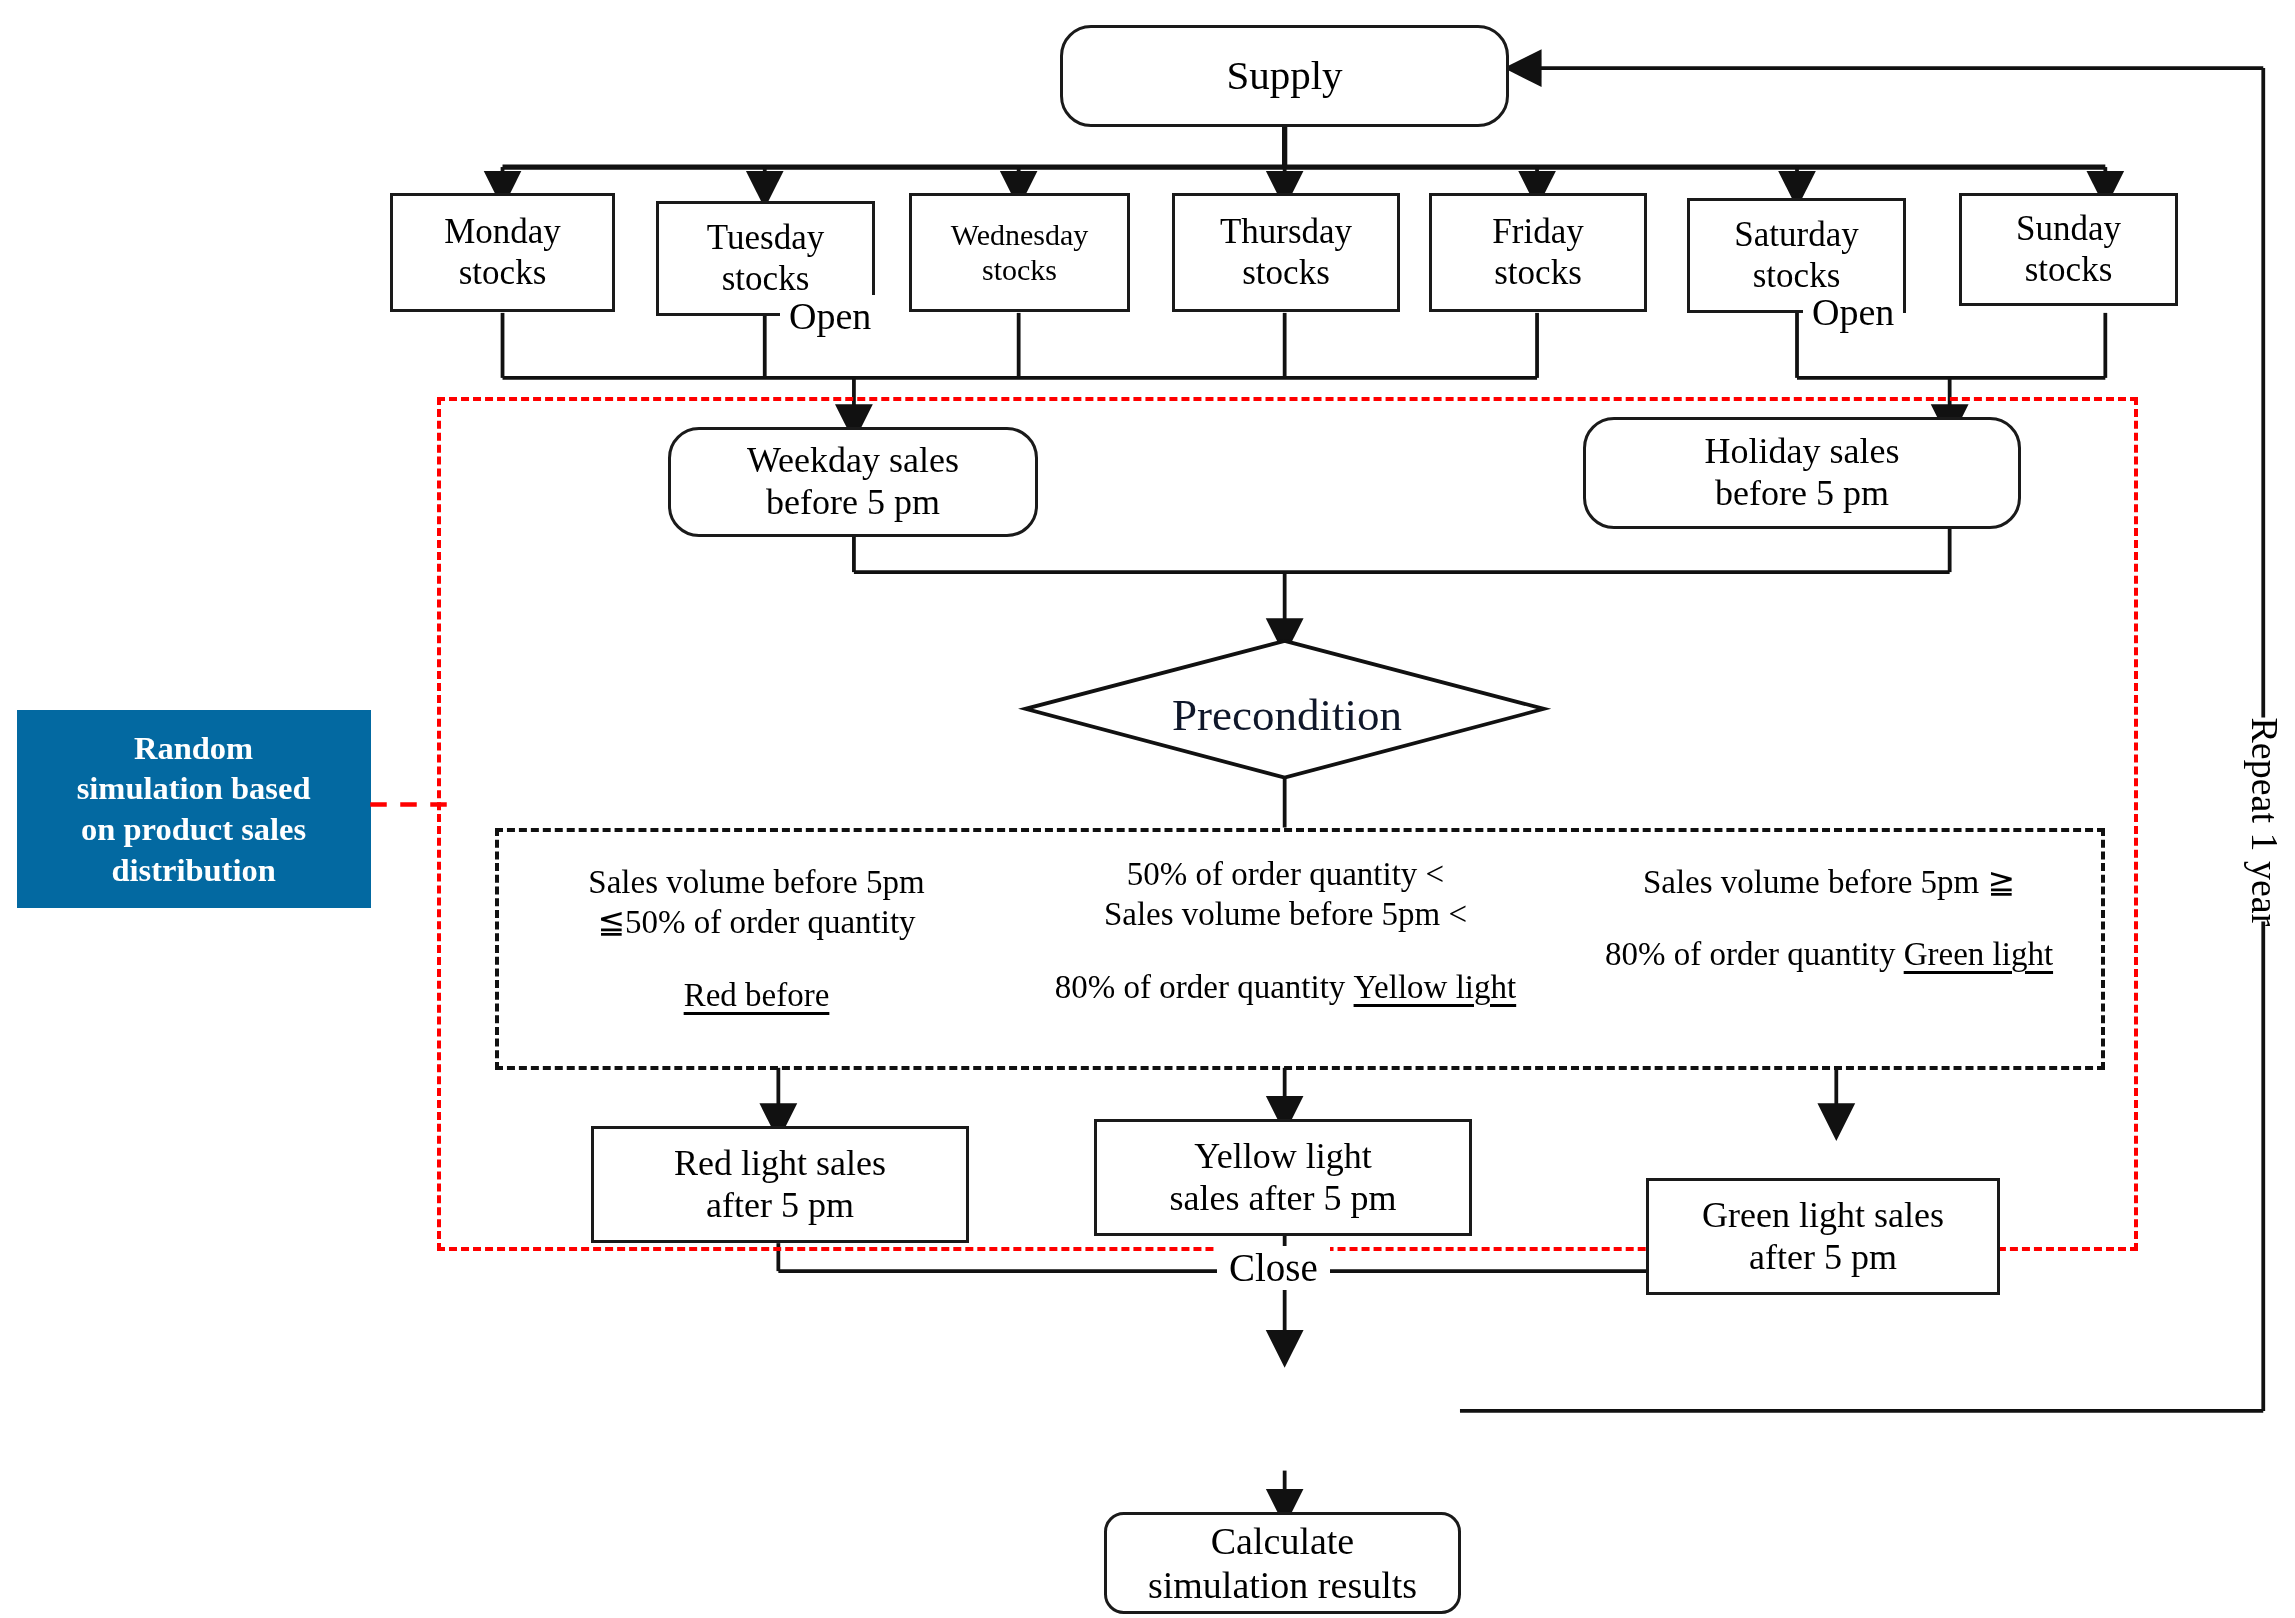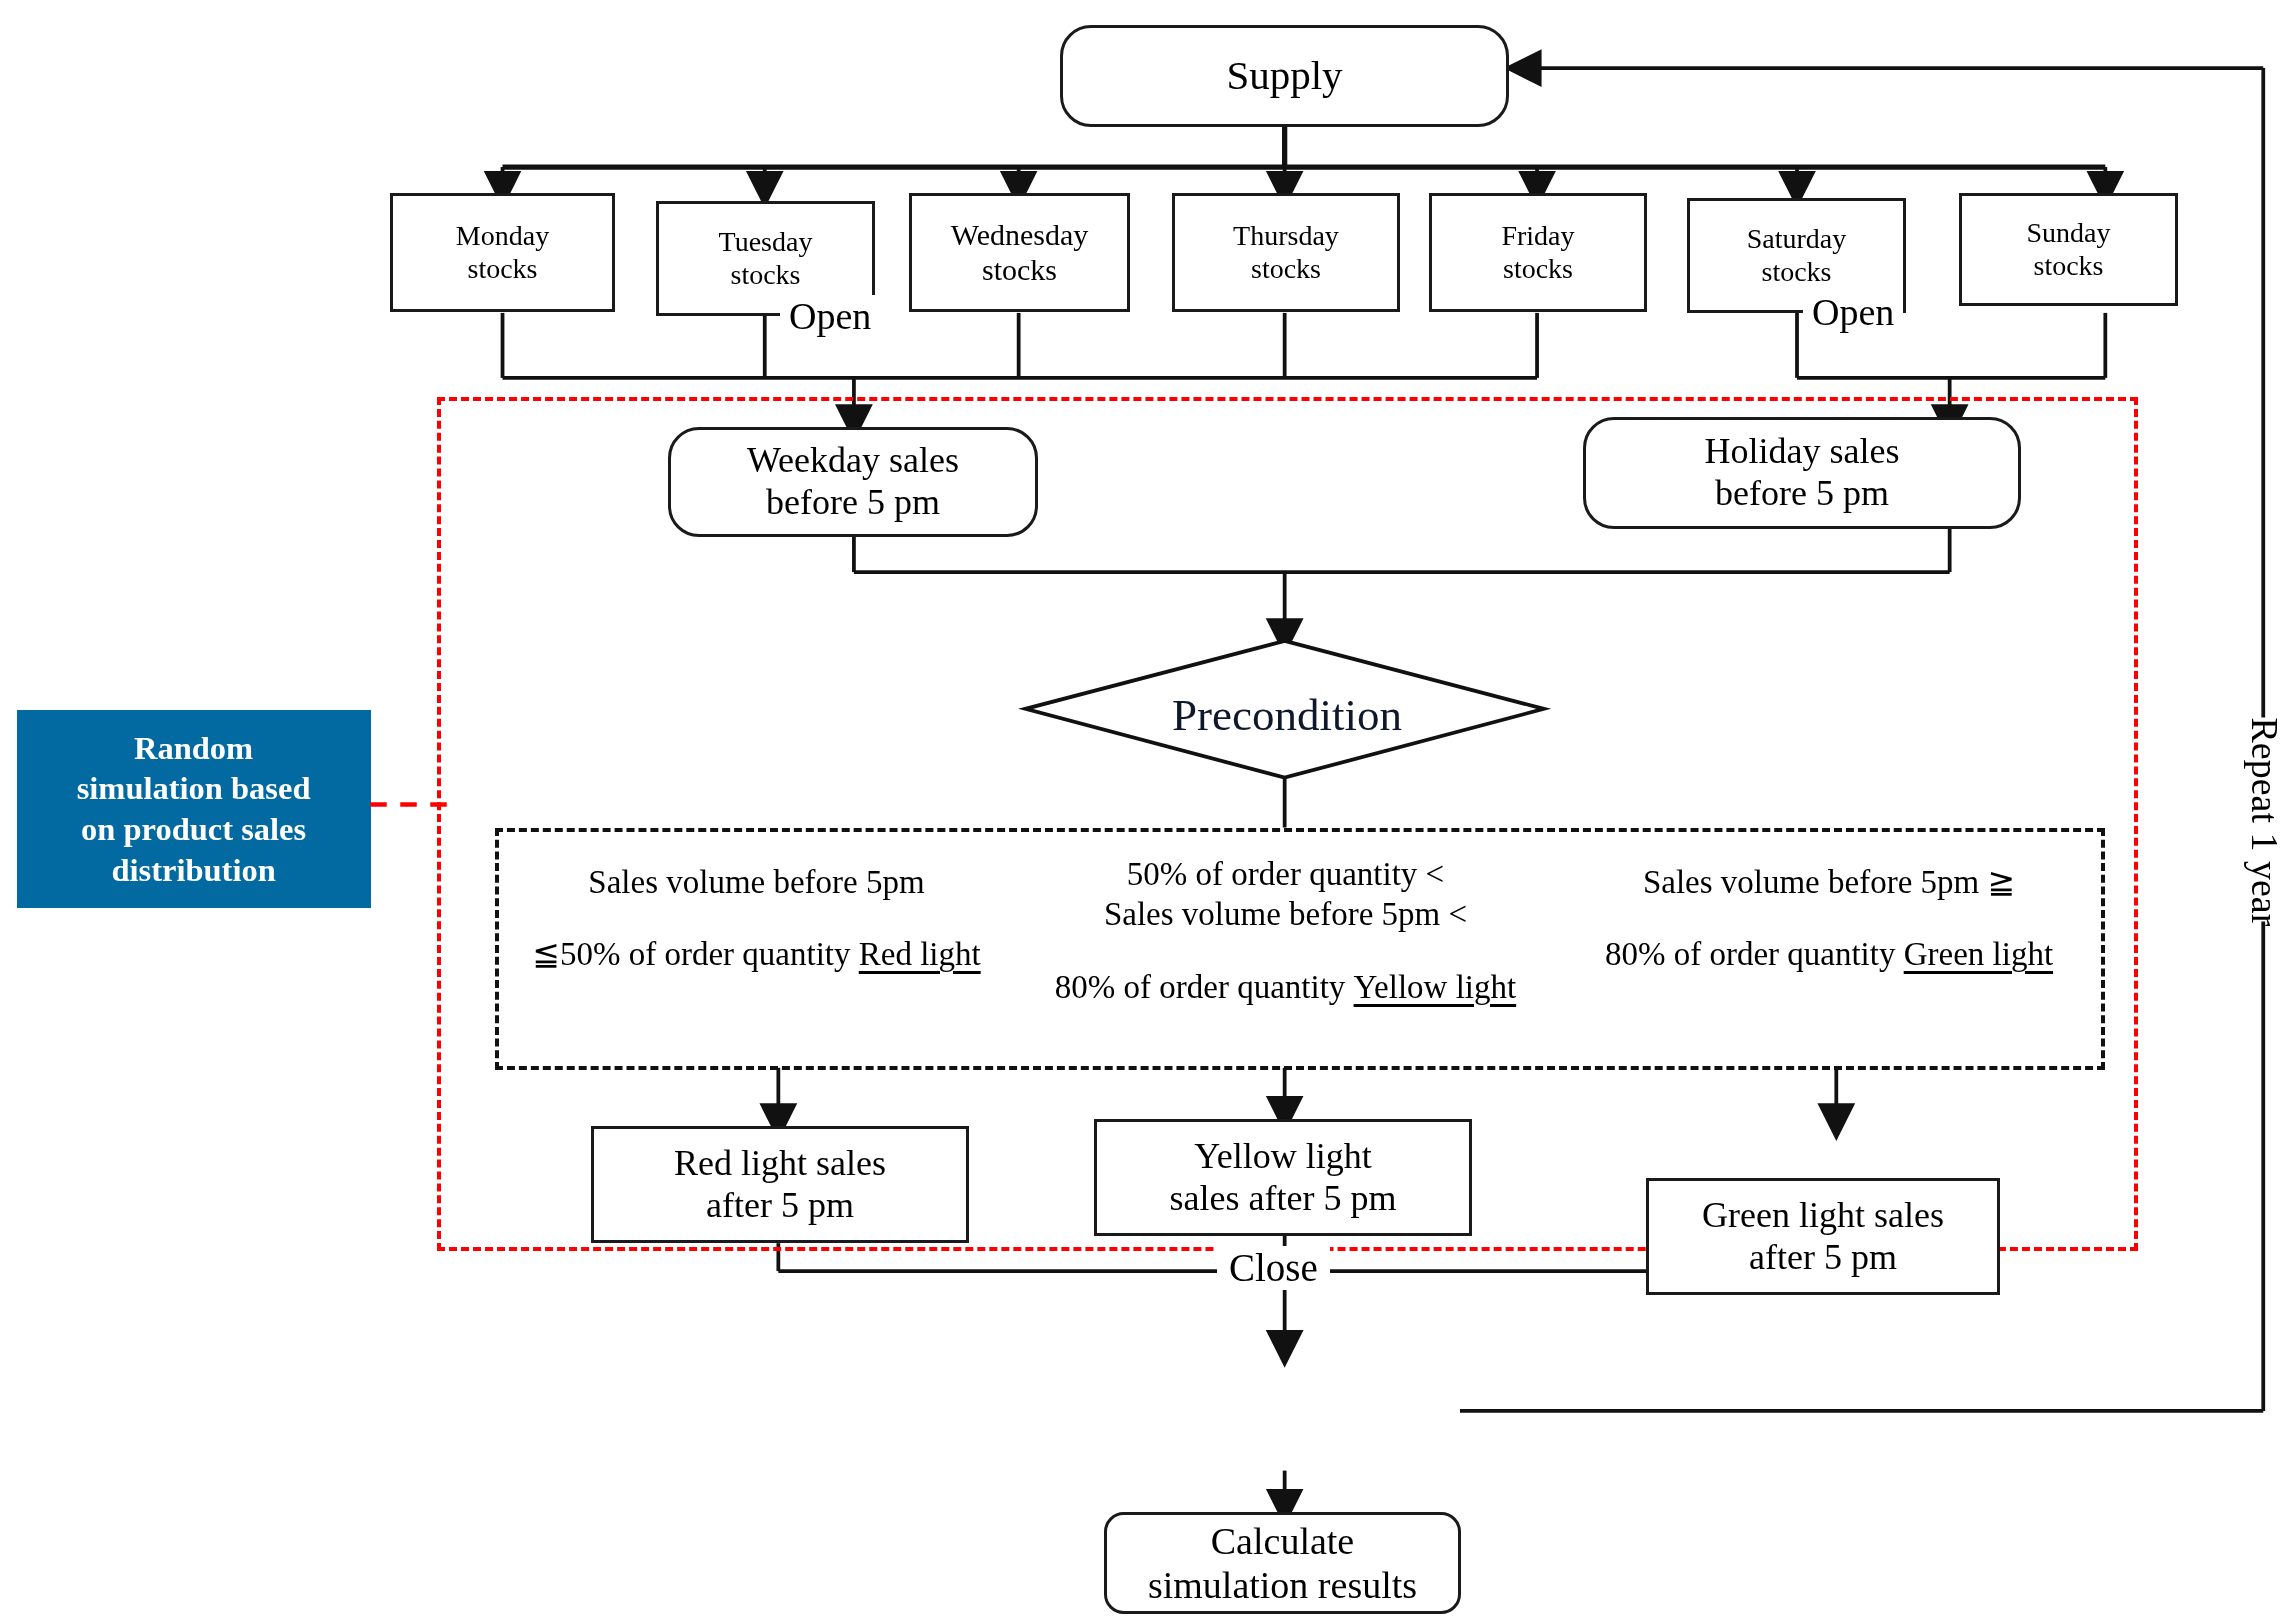--- a/index.html
+++ b/index.html
@@ -29,21 +29,21 @@
     display: flex;
     align-items: center;
     justify-content: center;
     text-align: center;
     color: #000000;
     line-height: 1.16;
     font-family: "Liberation Serif", "DejaVu Serif", serif;
   }
   .node .lbl { display: block; width: 100%; padding: 0 4.5px; }
   .rounded { border-radius: 19.7px; }
-  .daybox { font-size: 28px; }
+  .daybox { font-size: 35px; }
   .daybox.small { font-size: 30px; }
   .salesbox { font-size: 36px; border-radius: 31px; }
   .lightbox { font-size: 36px; }
   .scrapbox { font-size: 38px; }
 
   .freetext {
     position: absolute;
     background: #ffffff;
     color: #000000;
     font-family: "Liberation Serif", "DejaVu Serif", serif;
@@ -228,21 +228,21 @@
   </div>
 
   <div class="node salesbox" style="left:1583px; top:417px; width:438px; height:112px;">
     <span class="lbl">Holiday sales<br>before 5 pm</span>
   </div>
 
   <div class="diamond-label" style="left:1172px; top:689px; width:227px; text-align:center;">Precondition</div>
 
   <div class="cond-col" style="left:522px; top:862px; width:469px;">
     <span>Sales volume before 5pm<br>≦50% of order quantity</span>
-    <span class="light">Red light</span>
+    <span class="light">Red before</span>
   </div>
 
   <div class="cond-col" style="left:1036px; top:854px; width:499px;">
     <span>50% of order quantity &lt;<br>Sales volume before 5pm &lt;<br>80% of order quantity</span>
     <span class="light">Yellow light</span>
   </div>
 
   <div class="cond-col" style="left:1572px; top:862px; width:514px;">
     <span>Sales volume before 5pm ≧<br>80% of order quantity</span>
     <span class="light">Green light</span>

